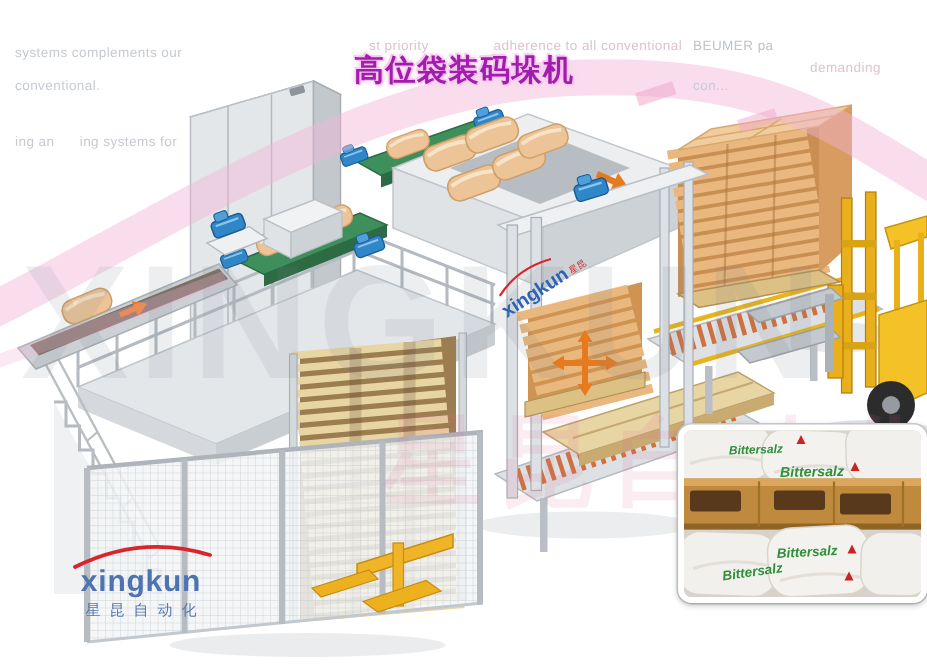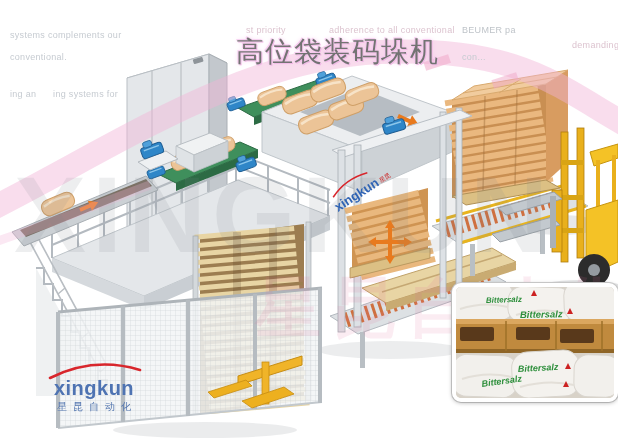--- a/index.html
+++ b/index.html
@@ -1,22 +1,22 @@
 <!DOCTYPE html>
 <html><head>
 <meta charset="utf-8">
 <style>
   html,body{margin:0;padding:0;background:#fff;}
   .canvas{position:relative;width:618px;height:447px;background:#ffffff;overflow:hidden;
           font-family:"Liberation Sans",sans-serif;}
   .scene{position:absolute;left:0;top:0;}
   .faint{position:absolute;font-size:9px;color:#c6cbd1;white-space:pre;letter-spacing:.3px;}
   .faint.pinkish{color:#dcc3cf;}
-  .page-title{position:absolute;left:236px;top:33px;font-size:28px;font-weight:normal;
-      color:#737373;letter-spacing:1px;white-space:nowrap;
+  .page-title{position:absolute;left:236px;top:33px;font-size:20px;font-weight:bold;
+      color:#a21caf;letter-spacing:1px;white-space:nowrap;
       text-shadow:0 0 5px #f4c2ea,0 0 2px #f8d8f2,1px 1px 0 #eeb2e2,-1px -1px 0 #f6cdf0;}
   .logo{position:absolute;left:38px;top:362px;width:112px;text-align:center;}
   .logo svg{display:block;margin:0 auto -2px auto;}
   .logo-name{font-size:20px;font-weight:bold;color:#4e73b2;line-height:1;letter-spacing:.5px;}
   .logo-cn{font-size:10px;color:#5577b0;letter-spacing:6px;margin-top:2px;white-space:nowrap;
            margin-left:6px;}
   .photo{position:absolute;left:452px;top:283px;width:166px;height:119px;box-sizing:border-box;
          border:4px solid #ffffff;border-radius:9px;overflow:hidden;background:#d8d2c8;
          box-shadow:0 1px 4px rgba(0,0,0,.28),0 0 0 1px #d5d5d5;}
 </style>
@@ -232,21 +232,21 @@
       <text x="52" y="-1" font-size="6" fill="#cc2222">星昆</text>
     </g>
   </svg>
 
   <span class="faint" style="left:10px;top:30px;">systems complements our</span>
   <span class="faint" style="left:10px;top:41px;margin-top:48px;">ing an      ing systems for</span>
   <span class="faint" style="left:10px;top:52px;">conventional.</span>
   <span class="faint pinkish" style="left:246px;top:25px;">st priority</span>
   <span class="faint pinkish" style="left:312px;top:25px;margin-left:17px;">adherence to all conventional</span>
   <span class="faint" style="left:462px;top:25px;color:#bfc4c9;">BEUMER pa</span>
-  <span class="faint pinkish" style="left:540px;top:40px;margin-left:32px;">demanding</span>
+  <span class="faint pinkish" style="left:540px;top:40px;">demanding</span>
   <span class="faint" style="left:462px;top:52px;">con...</span>
 
   <div class="page-title">高位袋装码垛机</div>
 
   <div class="logo">
     <svg width="104" height="18" viewBox="0 0 104 18">
       <path d="M8,16 Q52,-6 98,8" fill="none" stroke="#d8262c" stroke-width="2.6" stroke-linecap="round"></path>
     </svg>
     <div class="logo-name">xingkun</div>
     <div class="logo-cn">星昆自动化</div>

